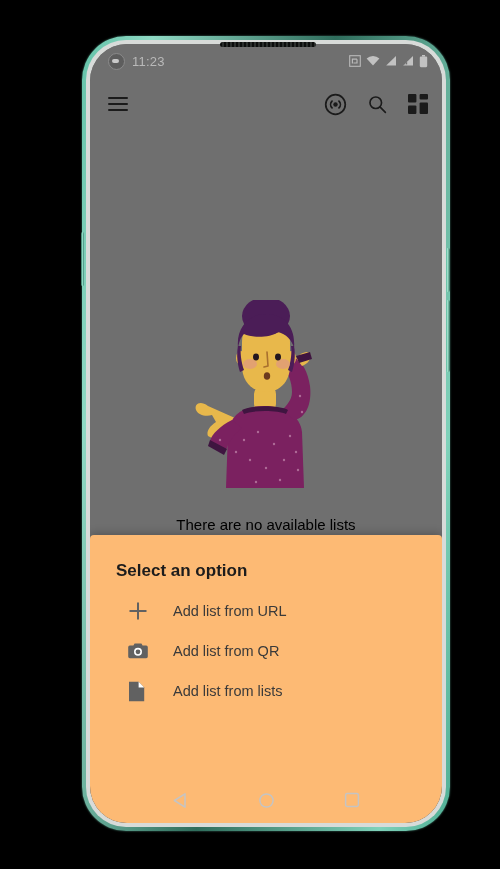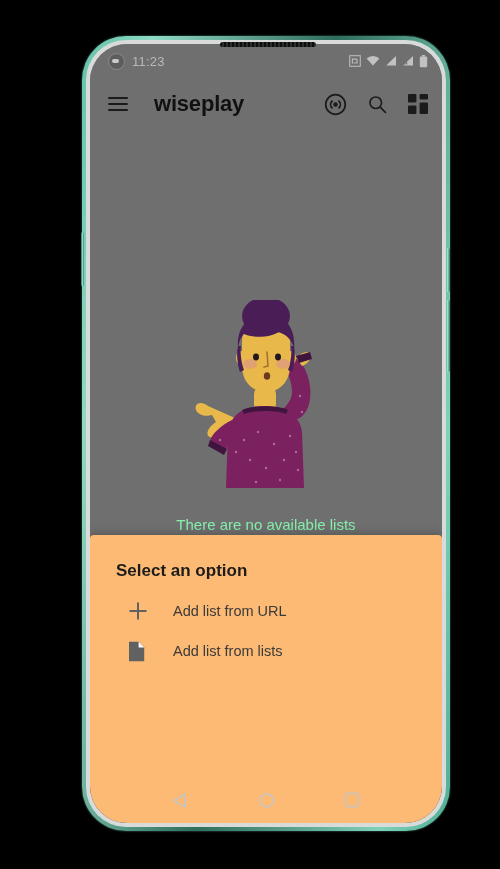--- a/index.html
+++ b/index.html
@@ -177,21 +177,21 @@
     flex-direction: column;
     align-items: center;
     justify-content: flex-start;
     padding-top: 170px;
     box-sizing: border-box;
   }
   .illustration { width: 160px; height: 210px; display: block; }
   .empty-text {
     margin-top: 6px;
     font-size: 15px;
-    color: #86efac;
+    color: #000000;
     text-align: center;
   }
 
   
   .sheet {
     position: absolute;
     left: 0;
     right: 0;
     bottom: 0;
     background: #fdba74;
@@ -292,21 +292,20 @@
           </svg>
         </div>
       </div>
 
       <div class="app-bar">
         <div class="hamburger">
           <span></span>
             <span></span>
             <span></span>
         </div>
-        <div class="brand">wiseplay</div>
         <div class="appbar-actions">
 
           <svg class="ab-icon" width="23" height="23" viewBox="0 0 24 24">
             <circle cx="12" cy="12" r="10.2" fill="none" stroke="#1b1b1b" stroke-width="1.8"></circle>
             <circle cx="12" cy="12" r="2.3" fill="#1b1b1b"></circle>
             <path d="M8.4 15.6 A5.1 5.1 0 0 1 8.4 8.4" fill="none" stroke="#1b1b1b" stroke-width="1.8" stroke-linecap="round"></path>
             <path d="M15.6 8.4 A5.1 5.1 0 0 1 15.6 15.6" fill="none" stroke="#1b1b1b" stroke-width="1.8" stroke-linecap="round"></path>
           </svg>
 
           <svg class="ab-icon" width="21" height="21" viewBox="0 0 24 24">
@@ -394,20 +393,30 @@
           <div class="sheet-item">
             <span class="sheet-item-icon">
               <svg width="20" height="20" viewBox="0 0 20 20">
                 <line x1="10" y1="1.5" x2="10" y2="18.5" stroke="#616161" stroke-width="2"></line>
                 <line x1="1.5" y1="10" x2="18.5" y2="10" stroke="#616161" stroke-width="2"></line>
               </svg>
             </span>
             <span class="sheet-item-label">Add list from URL</span>
           </div>
 
+          <div class="sheet-item">
+            <span class="sheet-item-icon">
+              <svg width="20" height="18" viewBox="0 0 20 18">
+                <path d="M6.6 1.4 L13.4 1.4 L14.6 3.6 L18.2 3.6 A1.6 1.6 0 0 1 19.8 5.2 L19.8 14.6 A1.6 1.6 0 0 1 18.2 16.2 L1.8 16.2 A1.6 1.6 0 0 1 0.2 14.6 L0.2 5.2 A1.6 1.6 0 0 1 1.8 3.6 L5.4 3.6 Z" fill="#616161"></path>
+                <circle cx="10" cy="9.8" r="4" fill="#ffffff"></circle>
+                <circle cx="10" cy="9.8" r="2.4" fill="#616161"></circle>
+              </svg>
+            </span>
+            <span class="sheet-item-label">Add list from QR</span>
+          </div>
 
           <div class="sheet-item">
             <span class="sheet-item-icon">
               <svg width="17" height="21" viewBox="0 0 17 21">
                 <path d="M1 0.8 L10.6 0.8 L16.2 6.4 L16.2 20.2 L1 20.2 Z" fill="#616161"></path>
                 <path d="M10.6 0.8 L10.6 6.4 L16.2 6.4 Z" fill="#ffffff"></path>
               </svg>
             </span>
             <span class="sheet-item-label">Add list from lists</span>
           </div>

